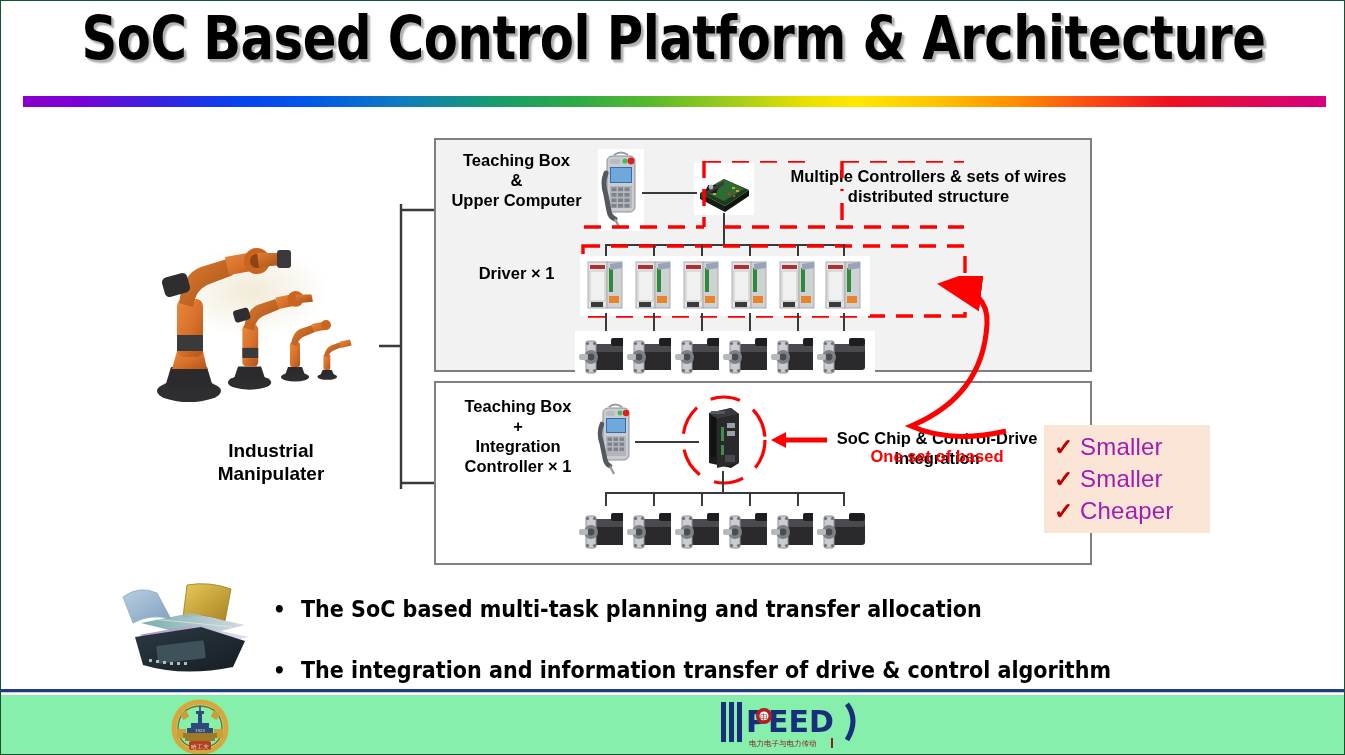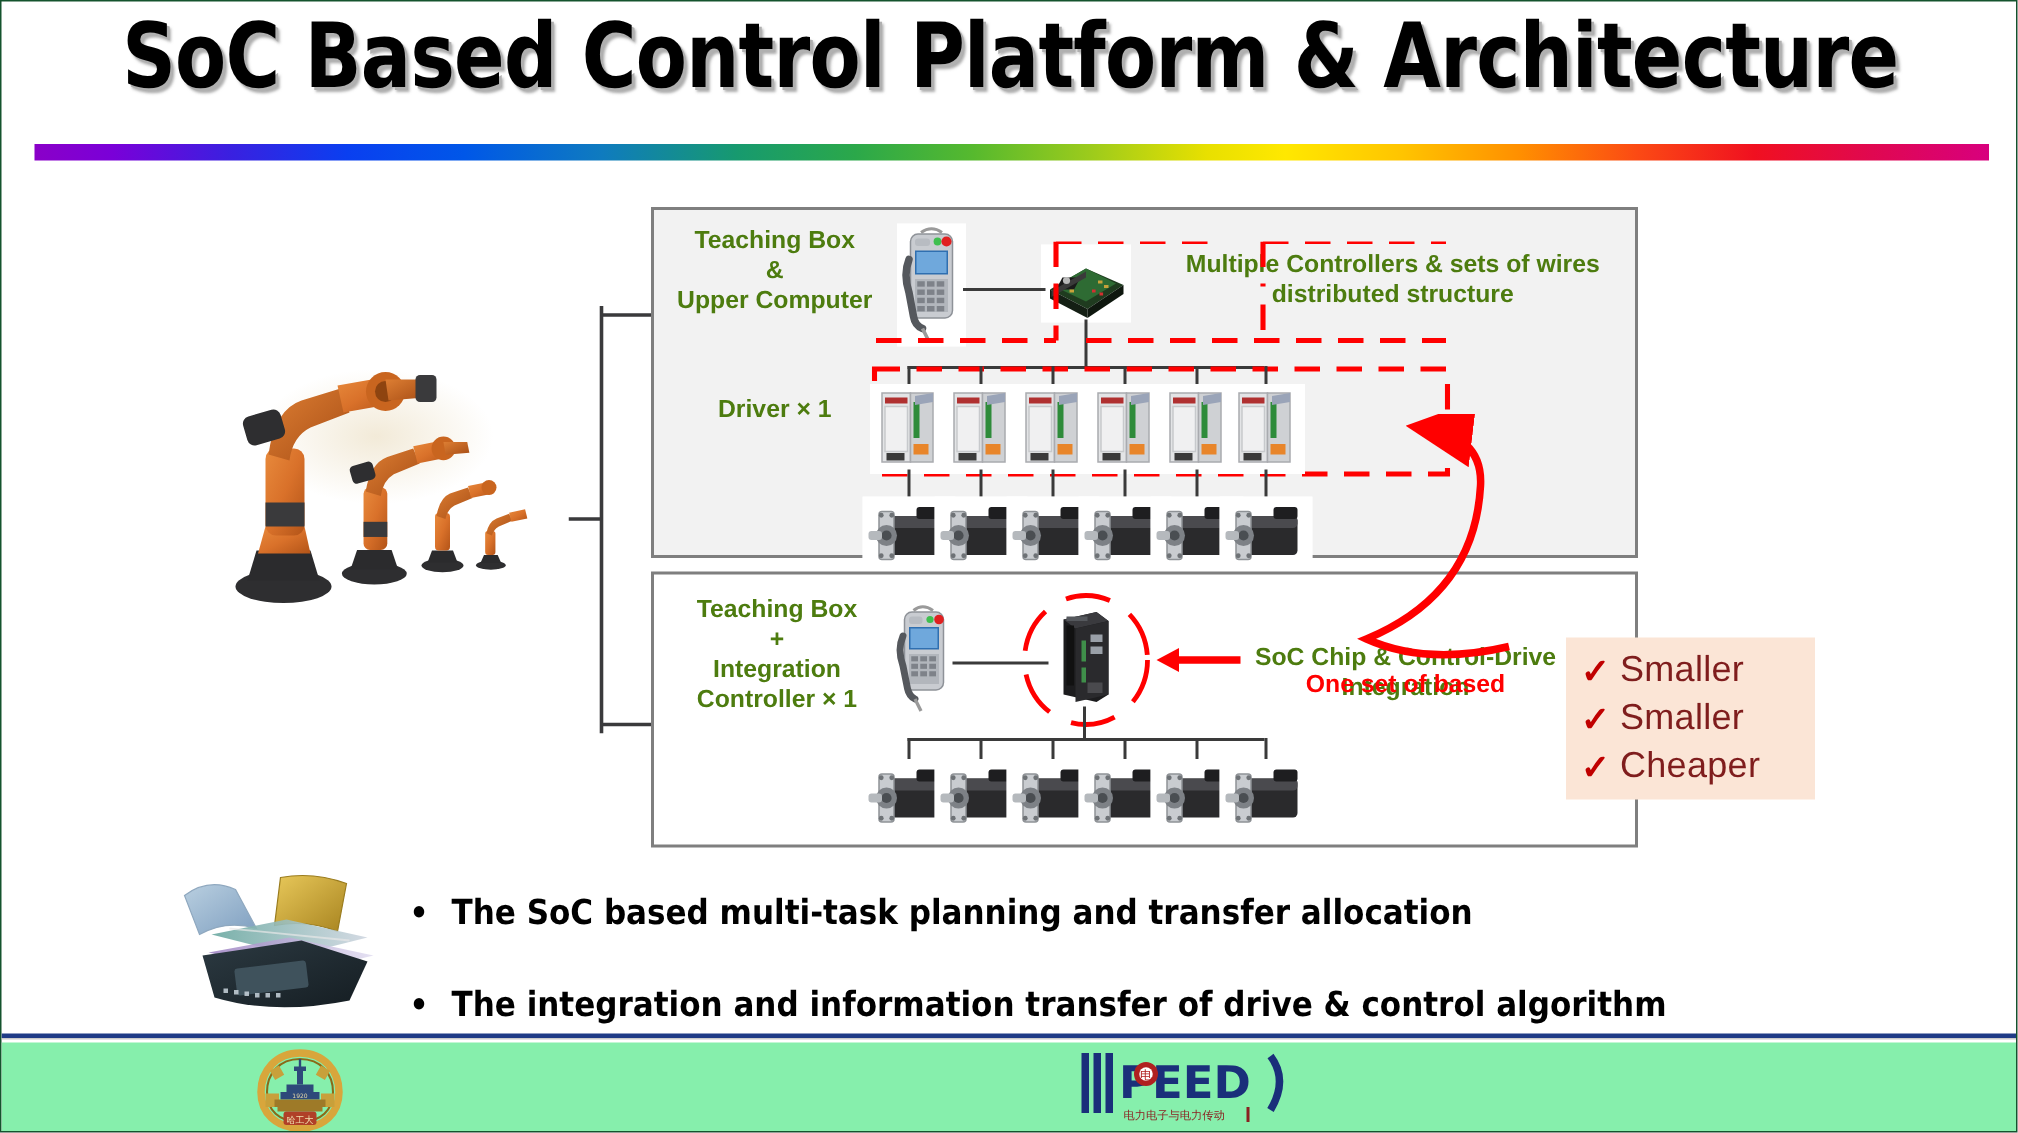--- a/index.html
+++ b/index.html
@@ -23,21 +23,21 @@
     background:linear-gradient(to right,
       #8a00c8 0%, #7a00d8 4%, #3a20e0 10%, #0a3ff0 16%,
       #0057e8 22%, #0f7bbf 29%, #179a6e 36%, #2ba84a 42%,
       #56b92e 48%, #9ccb1c 54%, #e8e000 60%, #ffe800 64%,
       #ffc400 70%, #ff8f00 76%, #fb4a14 82%, #f01020 88%,
       #e00850 94%, #d8007e 100%);
   }
   
   .lbl{
     position:absolute;font-family:"Liberation Sans",sans-serif;font-weight:bold;
-    color:#4d7c0f;text-align:center;line-height:1.22;white-space:pre-line;
+    color:#000000;text-align:center;line-height:1.22;white-space:pre-line;
   }
   
   .diagram-box{
     position:absolute;background:#f2f2f2;border:2px solid #7f7f7f;box-sizing:border-box;
   }
   #upper-box{left:433px;top:137px;width:658px;height:234px;}
   #lower-box{left:433px;top:380px;width:658px;height:184px;background:#ffffff;}
   
   #robot-wrap{position:absolute;left:140px;top:238px;width:260px;height:200px;}
   .robot-svg{position:absolute;left:0;top:0;}
@@ -59,21 +59,21 @@
   
   #benefits{
     position:absolute;left:1043px;top:424px;width:166px;height:108px;
     background:#fbe5d6;box-sizing:border-box;padding:6px 0 0 10px;
   }
   .benefit-row{display:flex;align-items:center;height:32px;}
   .benefit-check{
     color:#c00000;font-size:23px;font-weight:bold;width:26px;line-height:1;
   }
   .benefit-text{
-    color:#7f1d1d;font-size:24px;font-family:"Liberation Sans",sans-serif;
+    color:#a21caf;font-size:24px;font-family:"Liberation Sans",sans-serif;
     font-weight:500;letter-spacing:.2px;
   }
   
   #chips-img{position:absolute;left:112px;top:578px;width:145px;height:100px;}
   .bullet-row{
     position:absolute;display:flex;align-items:baseline;
     font-family:"DejaVu Sans Condensed","Liberation Sans Narrow","Liberation Sans",sans-serif;
     font-weight:bold;font-size:23px;color:#000;white-space:nowrap;
   }
   .bullet-dot{width:28px;font-size:22px;}
@@ -149,20 +149,22 @@
 
       <g transform="translate(168,80) scale(0.38)">
         <ellipse cx="48" cy="152" rx="26" ry="8" fill="#2e2e30"></ellipse>
         <path d="M30 148 L66 148 L60 134 L36 134 Z" fill="#2b2b2d"></path>
         <rect x="38" y="92" width="18" height="42" rx="5" fill="url(#org)"></rect>
         <path d="M40 96 Q44 76 58 70 L80 62 L86 74 L62 84 Q52 90 50 100 Z" fill="url(#org2)"></path>
         <path d="M80 60 L108 54 L112 70 L84 76 Z" fill="url(#org)"></path>
       </g>
     </svg>
   </div>
+  <div class="lbl" id="robot-label">Industrial
+Manipulater</div>
 
   <svg id="bracket" viewBox="0 0 60 285">
     <path d="M0 142 H22 M22 0 V285 M22 6 H60 M22 279 H60" stroke="#3a3a3c" stroke-width="2.4" fill="none"></path>
   </svg>
 
   <div class="diagram-box" id="upper-box"></div>
 
   <div class="lbl" style="left:443px;top:149px;width:145px;font-size:16.5px;">Teaching Box
 &amp;
 Upper Computer</div>

